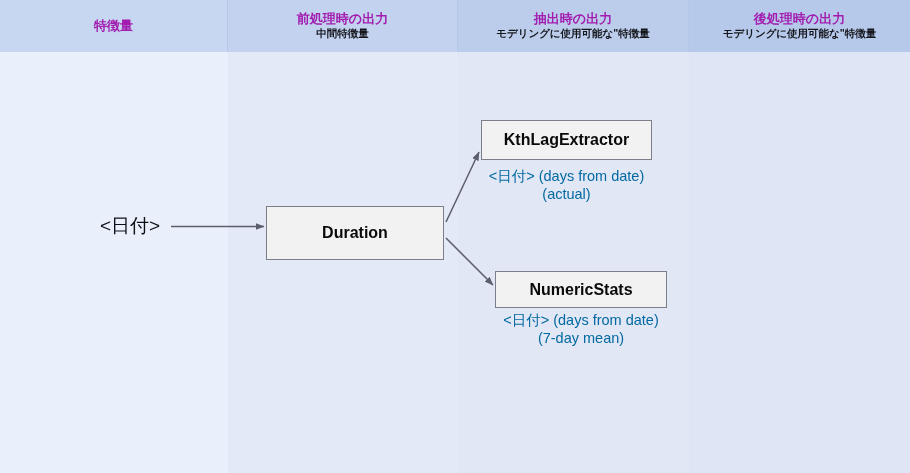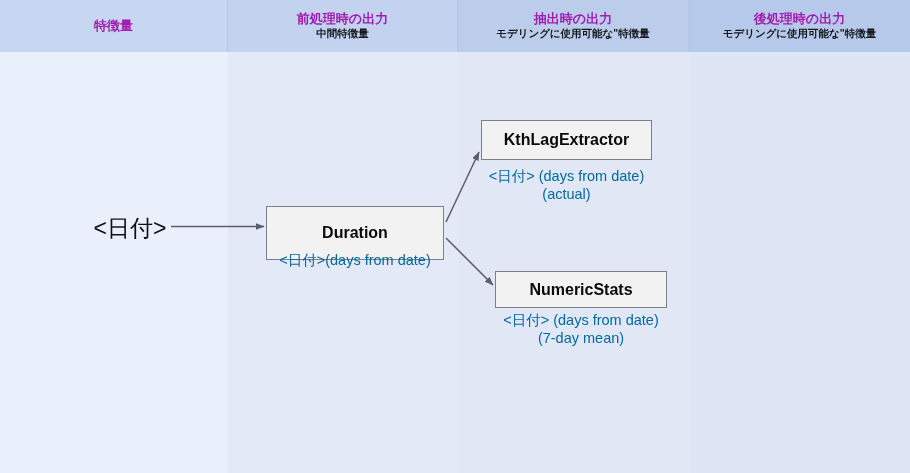--- a/index.html
+++ b/index.html
@@ -111,21 +111,21 @@
   .cap-kth      { left: 466px; top: 168px; width: 201px; }
   .cap-numeric  { left: 480px; top: 312px; width: 202px; }
 
   
   .source-label {
     position: absolute;
     left: 70px;
     top: 213px;
     width: 120px;
     text-align: center;
-    font-size: 23px;
+    font-size: 19px;
     color: #0d0f14;
     white-space: nowrap;
   }
 </style>
 </head>
 <body>
 
 <div id="stage">
 
   <div class="band band-1"></div>
@@ -169,23 +169,20 @@
     <line x1="446" y1="222" x2="479" y2="152" stroke="#5a5f6b" stroke-width="1.5" marker-end="url(#arrowhead)"></line>
 
     <line x1="446" y1="238" x2="493" y2="285" stroke="#5a5f6b" stroke-width="1.5" marker-end="url(#arrowhead)"></line>
   </svg>
 
   <div class="source-label">&lt;日付&gt;</div>
 
   <div class="node node-duration">
     <span>Duration</span>
   </div>
-  <div class="caption cap-duration">
-    <div>&lt;日付&gt;(days from date)</div>
-  </div>
 
   <div class="node node-kth">
     <span>KthLagExtractor</span>
   </div>
   <div class="caption cap-kth">
     <div>&lt;日付&gt; (days from date)</div>
     <div>(actual)</div>
   </div>
 
   <div class="node node-numeric">

